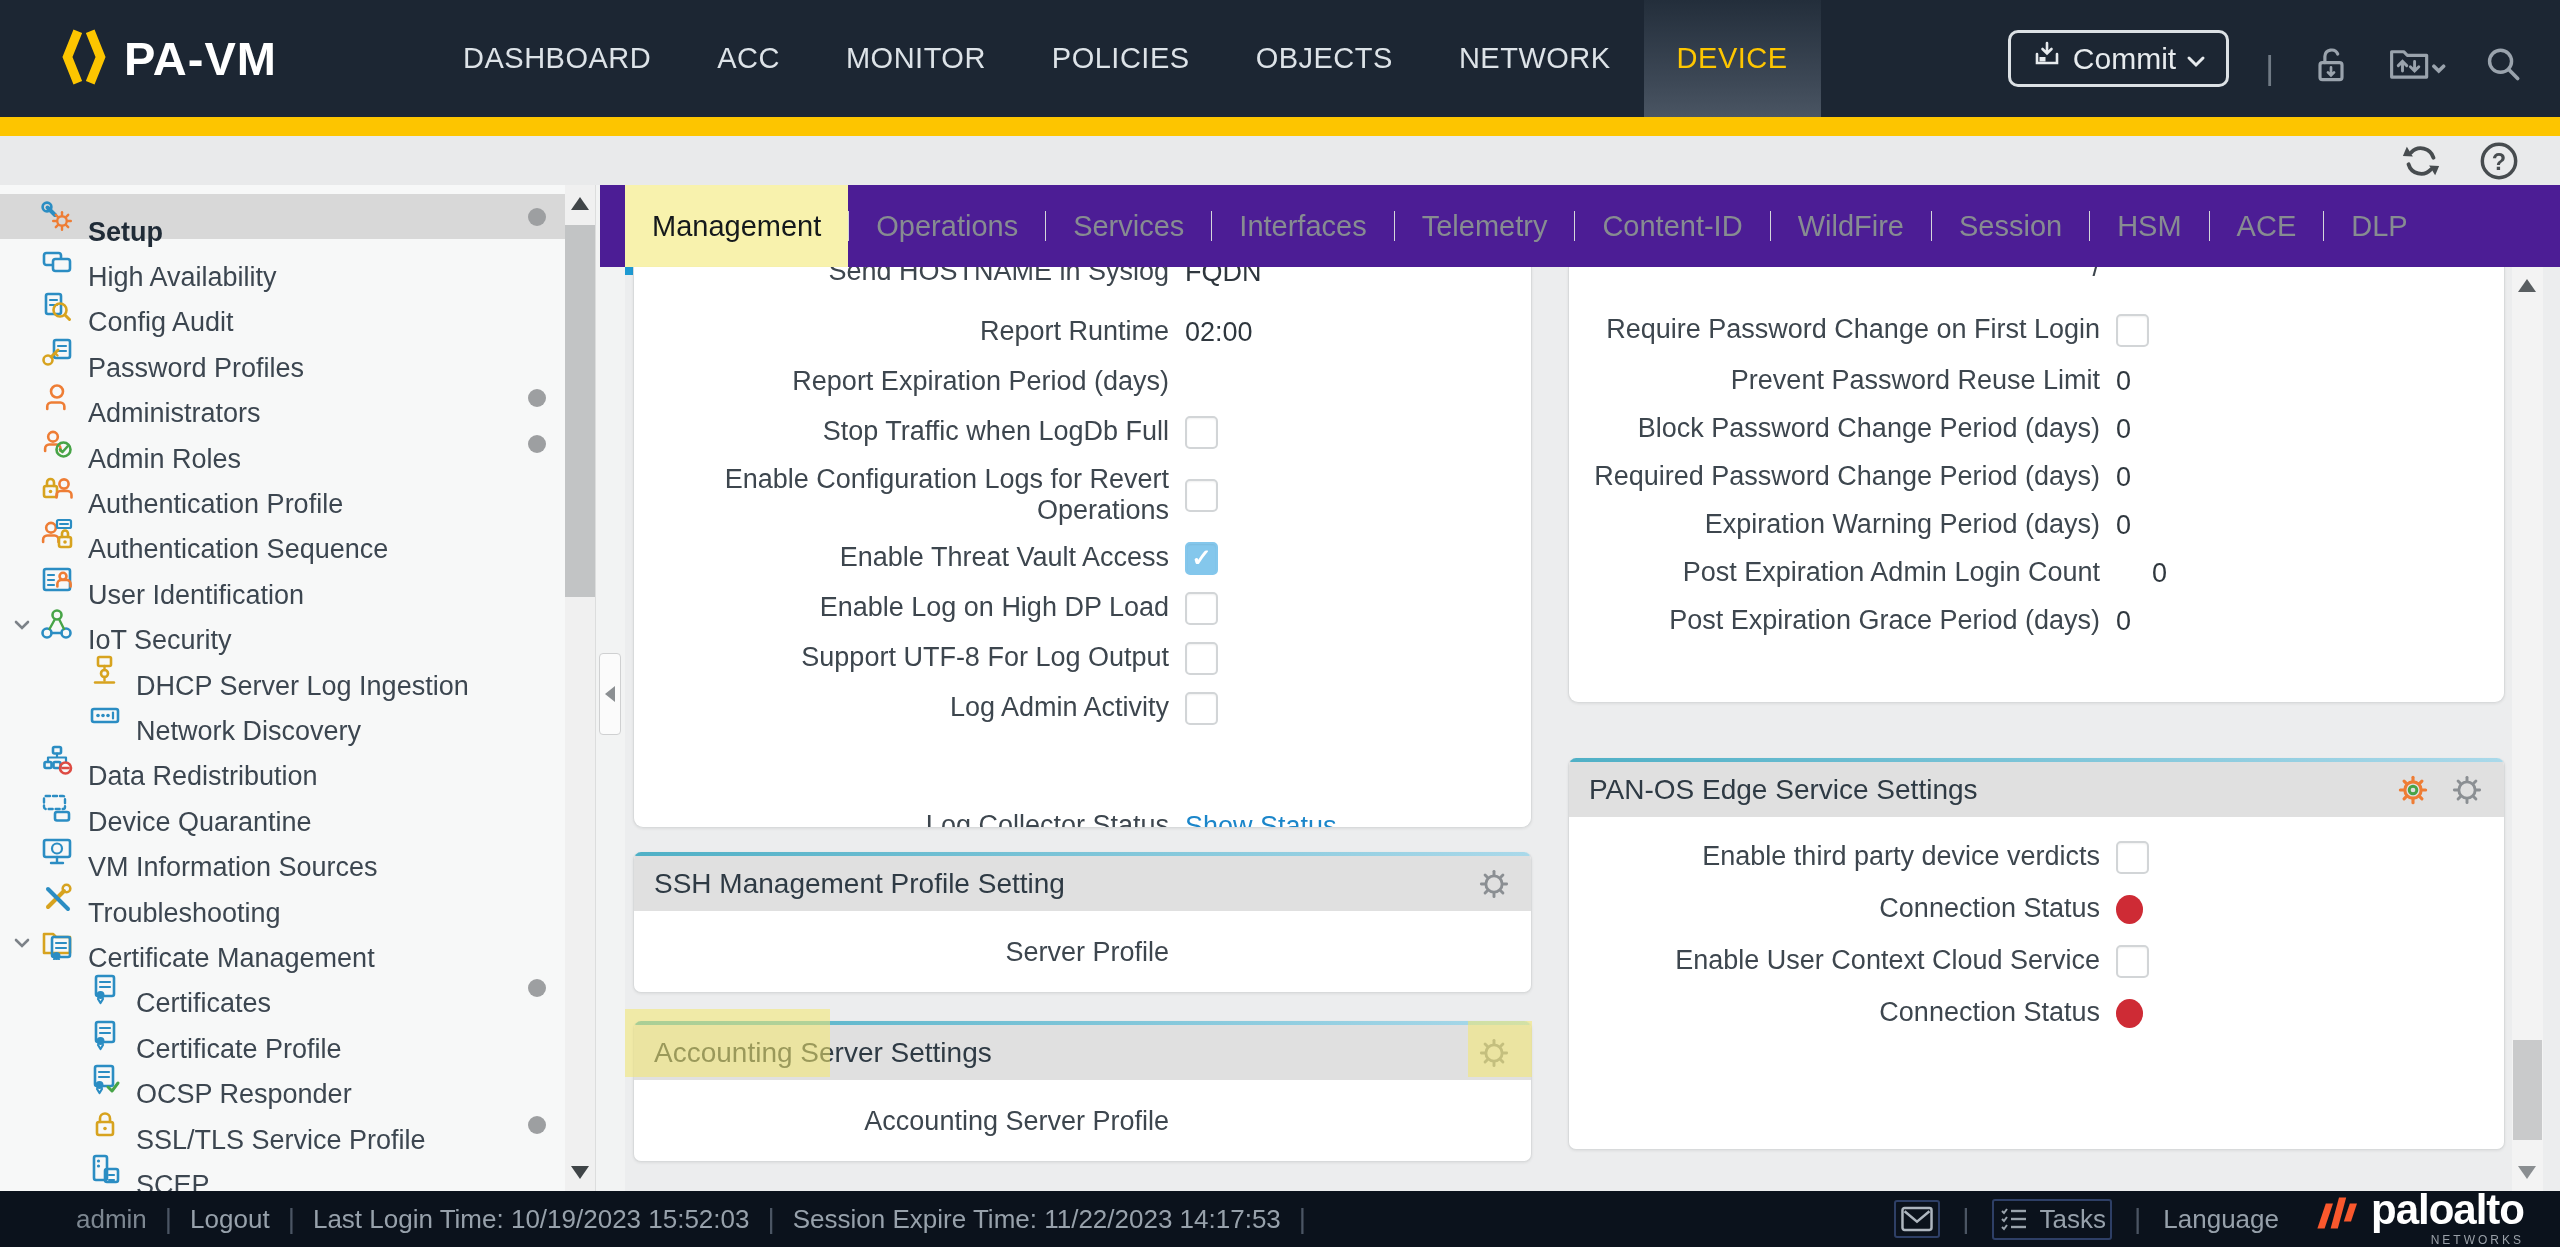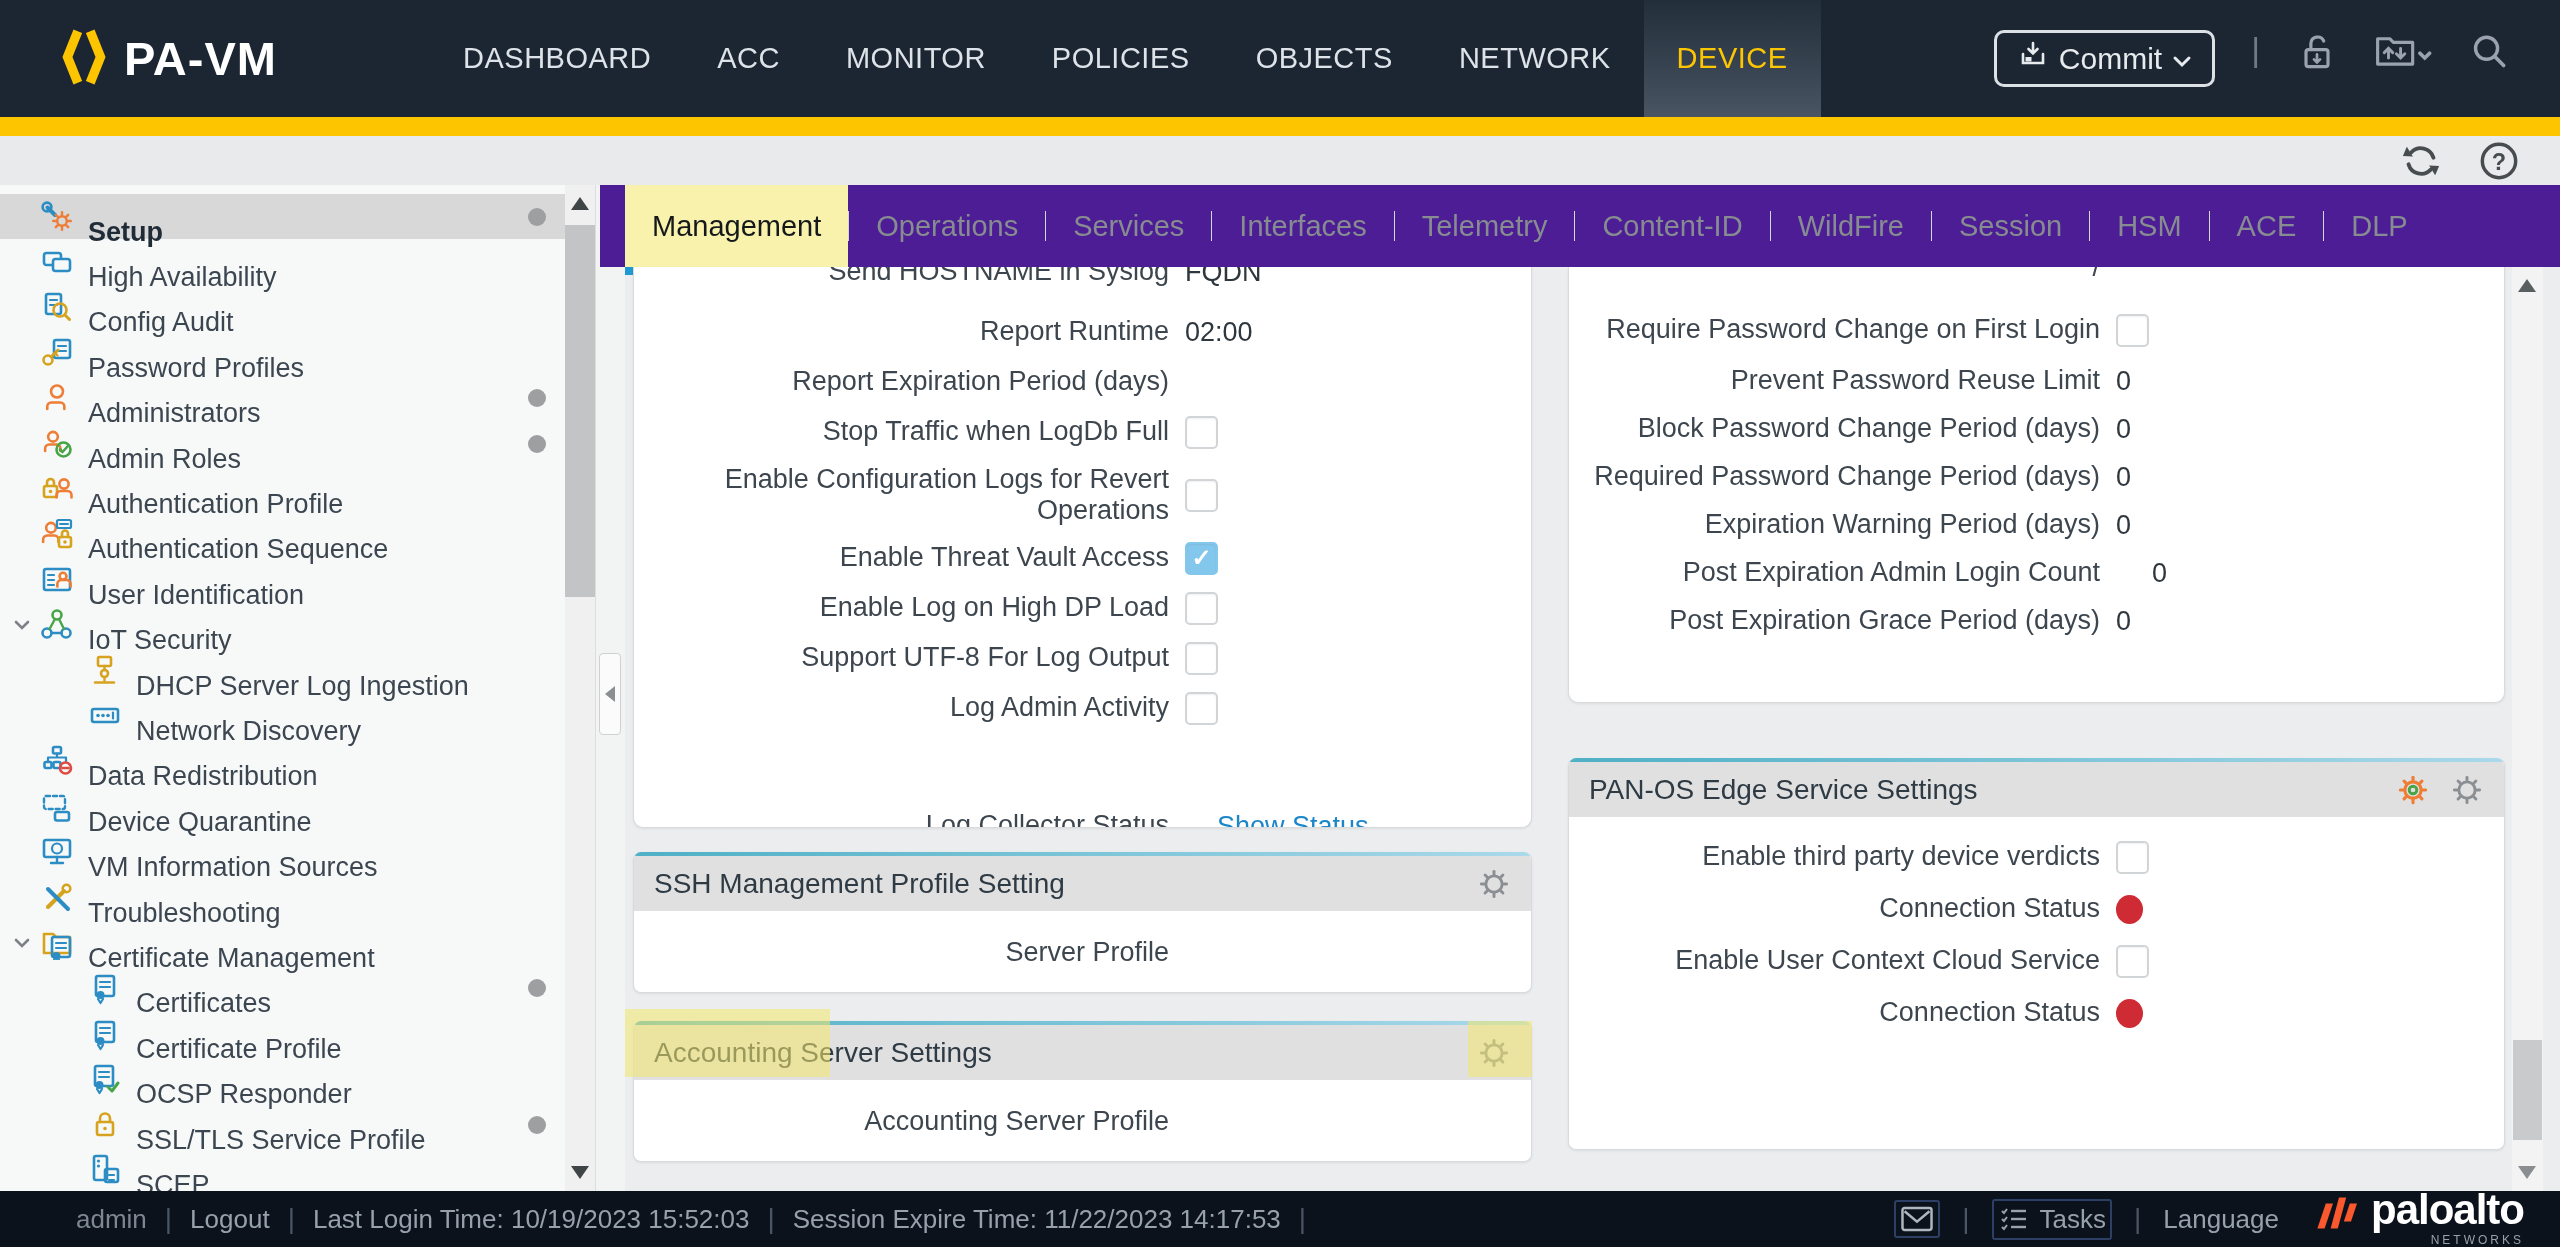--- a/index.html
+++ b/index.html
@@ -6,21 +6,21 @@
   html,body { width:2560px; height:1247px; overflow:hidden; }
   body { font-family:"Liberation Sans", sans-serif; background:#ecedee; position:relative; }
 
   
   #navbar { position:absolute; left:0; top:0; width:2560px; height:117px; background:#1c2633; display:flex; align-items:center; }
   #brand { display:flex; align-items:center; gap:14px; padding-left:58px; width:430px; }
   #brand-text { color:#fff; font-size:47px; font-weight:bold; letter-spacing:1px; }
   #primary-nav { display:flex; height:117px; align-items:stretch; }
   .nav-item { color:#dde3e8; font-size:29px; letter-spacing:.5px; display:flex; align-items:center; padding:0 33px; cursor:pointer; }
   .nav-item.active { color:#fec600; background:linear-gradient(180deg,#232e3b 0%,#3d4856 70%,#4a5563 100%); }
-  #nav-right { margin-left:auto; display:flex; align-items:flex-start; gap:36px; padding-right:50px; }
+  #nav-right { margin-left:auto; display:flex; align-items:flex-end; gap:36px; padding-right:36px; }
   #commit-btn { height:57px; border:3px solid #dce1e5; border-radius:10px; background:transparent; color:#e7ebee; font-size:30px; display:flex; align-items:center; gap:10px; padding:0 20px; cursor:pointer; font-family:inherit; }
   .nav-sep { color:#707a85; font-size:34px; font-weight:300; }
   .nav-icon { display:flex; align-items:center; cursor:pointer; }
 
   #yellow-stripe { position:absolute; left:0; top:117px; width:2560px; height:19px; background:#fdc500; }
 
   
   #toolbar { position:absolute; left:0; top:136px; width:2560px; height:49px; background:#e9eaeb; display:flex; justify-content:flex-end; align-items:center; gap:34px; padding-right:40px; }
   .tool-icon { display:flex; align-items:center; cursor:pointer; }
 
@@ -62,21 +62,21 @@
   .panel-title { font-size:28px; color:#2e3a44; padding-left:20px; position:relative; z-index:2; }
   .hdr-gear { position:absolute; right:14px; top:50%; transform:translateY(-50%); display:flex; cursor:pointer; z-index:2; }
   .hdr-gear.g2 { right:18px; }
   .hdr-gear.gc { right:72px; }
 
   .row { display:flex; align-items:center; }
   .row .lbl { width:535px; text-align:right; color:#3d464e; font-size:27px; line-height:1.16; }
   .rcol .row .lbl { width:531px; }
   .row .ctrl { margin-left:16px; display:flex; align-items:center; min-height:34px; }
   .val { font-size:27px; color:#2f373e; }
-  .link { font-size:27px; color:#1b86ca; cursor:pointer; text-decoration:none;margin-left:32px; }
+  .link { font-size:27px; color:#1b86ca; cursor:pointer; text-decoration:none; }
   .checkbox { width:33px; height:33px; background:#fff; border:2px solid #d2d5d7; border-radius:5px; box-shadow:inset 0 1px 2px rgba(0,0,0,.06); cursor:pointer; }
   .checkbox.checked { background:#84c7ec; border-color:#84c7ec; color:#fff; font-size:24px; font-weight:bold; display:flex; align-items:center; justify-content:center; }
   .status-dot { width:27px; height:29px; border-radius:50%; background:#ce2b35; }
 
   #panel-system { left:633px; top:267px; width:899px; height:561px; }
   #panel-system .panel-body { position:relative; }
   #panel-ssh { left:633px; top:852px; width:899px; height:141px; }
   #panel-accounting { left:633px; top:1021px; width:899px; height:141px; }
   #panel-password { left:1568px; top:267px; width:937px; height:436px; }
   #panel-edge { left:1568px; top:758px; width:937px; height:392px; }

